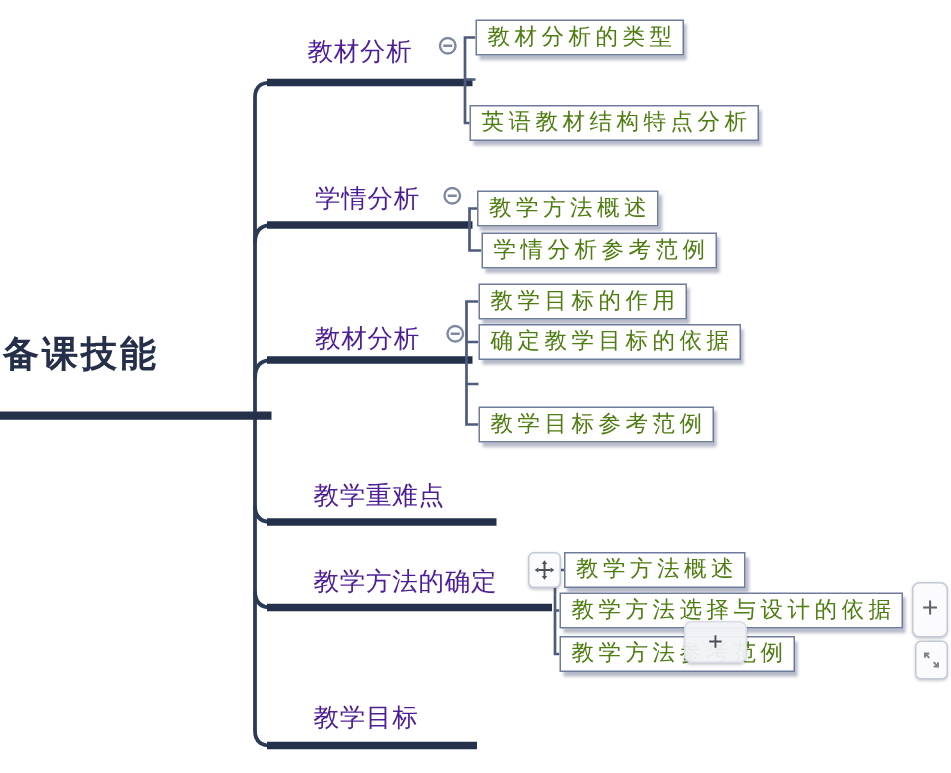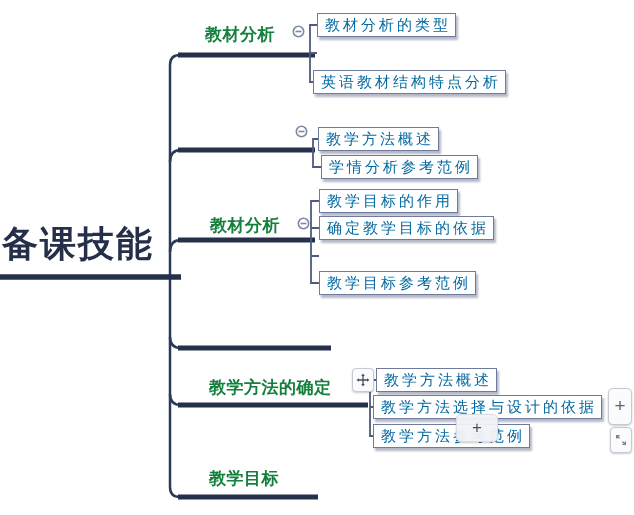--- a/index.html
+++ b/index.html
@@ -4,33 +4,33 @@
 <style>
   html,body { margin:0; padding:0; background:#ffffff; }
   .canvas {
     position:relative; width:634px; height:515px; background:#ffffff;
     overflow:hidden; font-family:"Liberation Sans", sans-serif;
   }
   svg.lines { position:absolute; left:0; top:0; width:634px; height:515px; }
 
   .root-label {
     position:absolute; left:2px; top:220px;
-    font-size:36px; font-weight:bold; color:#252f49; letter-spacing:2px;
+    font-size:24px; font-weight:bold; color:#252f49; letter-spacing:2px;
     white-space:nowrap;
   }
   .branch-label {
-    position:absolute; font-size:17px; font-weight:bold; color:#15803d;
+    position:absolute; font-size:17px; font-weight:normal; color:#4c1d95;
     letter-spacing:0.5px; white-space:nowrap;
   }
   .node-box {
     position:absolute; background:#ffffff;
     border:1.5px solid #6e7b9c;
     box-shadow:2px 3px 2px rgba(90,100,130,0.45);
     font-family:"Liberation Serif","DejaVu Serif",serif;
-    font-size:15px; color:#0369a1; letter-spacing:3px;
+    font-size:15px; color:#4d7c0f; letter-spacing:3px;
     padding:1px 4px 1px 7px; line-height:20px; white-space:nowrap;
   }
   .collapse {
     position:absolute; width:13px; height:13px; cursor:pointer;
   }
   .ctl {
     position:absolute; background:#fbfbfd; border:1px solid #c4c9d6;
     border-radius:4px; box-shadow:0 1px 2px rgba(40,50,70,0.25);
     display:flex; align-items:center; justify-content:center;
     color:#60656f; box-sizing:border-box;
@@ -66,21 +66,23 @@
 
     <path d="M317,25 H310 V82 H314 M310,53 H317" stroke="#4d5b7d" stroke-width="1.8"></path>
     <path d="M318,139 H313 V167 H321" stroke="#4d5b7d" stroke-width="1.8"></path>
     <path d="M319,201 H311 V283 H319 M311,228 H319 M311,256 H319" stroke="#4d5b7d" stroke-width="1.8"></path>
     <path d="M376,380 H370 V436 H373 M370,407 H373" stroke="#4d5b7d" stroke-width="1.8"></path>
   </svg>
 
   <div class="root-label">备课技能</div>
 
   <div class="branch-label" style="left:205px;top:23px">教材分析</div>
+  <div class="branch-label" style="left:210px;top:121px">学情分析</div>
   <div class="branch-label" style="left:210px;top:214px">教材分析</div>
+  <div class="branch-label" style="left:209px;top:319px">教学重难点</div>
   <div class="branch-label" style="left:209px;top:376px">教学方法的确定</div>
   <div class="branch-label" style="left:209px;top:467px">教学目标</div>
 
   <span class="collapse" style="left:292px;top:24px">
     <svg width="13" height="13" viewBox="0 0 13 13">
       <circle cx="6.5" cy="6.5" r="5.2" fill="#ffffff" stroke="#7e88a0" stroke-width="1.6"></circle>
       <path d="M3.5,6.5 H9.5" stroke="#7e88a0" stroke-width="1.6"></path>
     </svg>
   </span>
   <span class="collapse" style="left:295px;top:124px">

